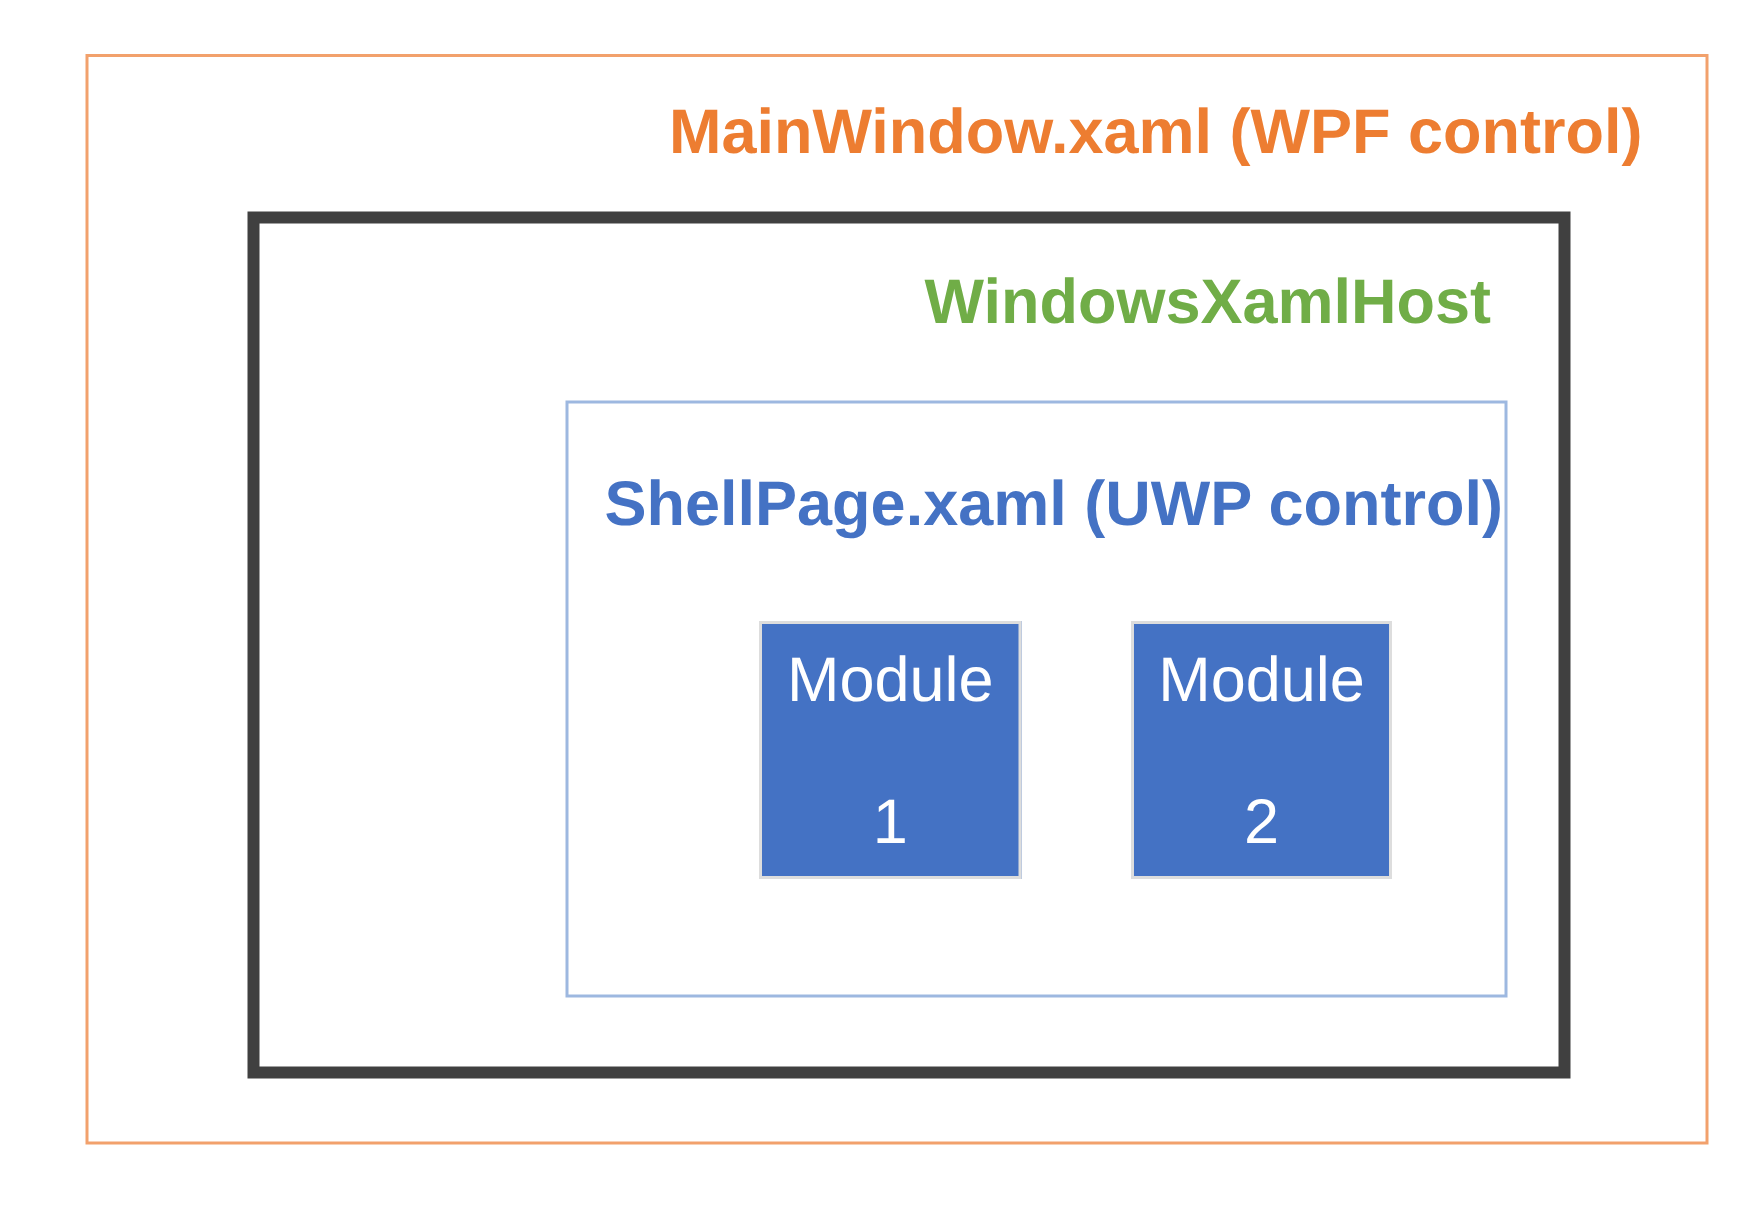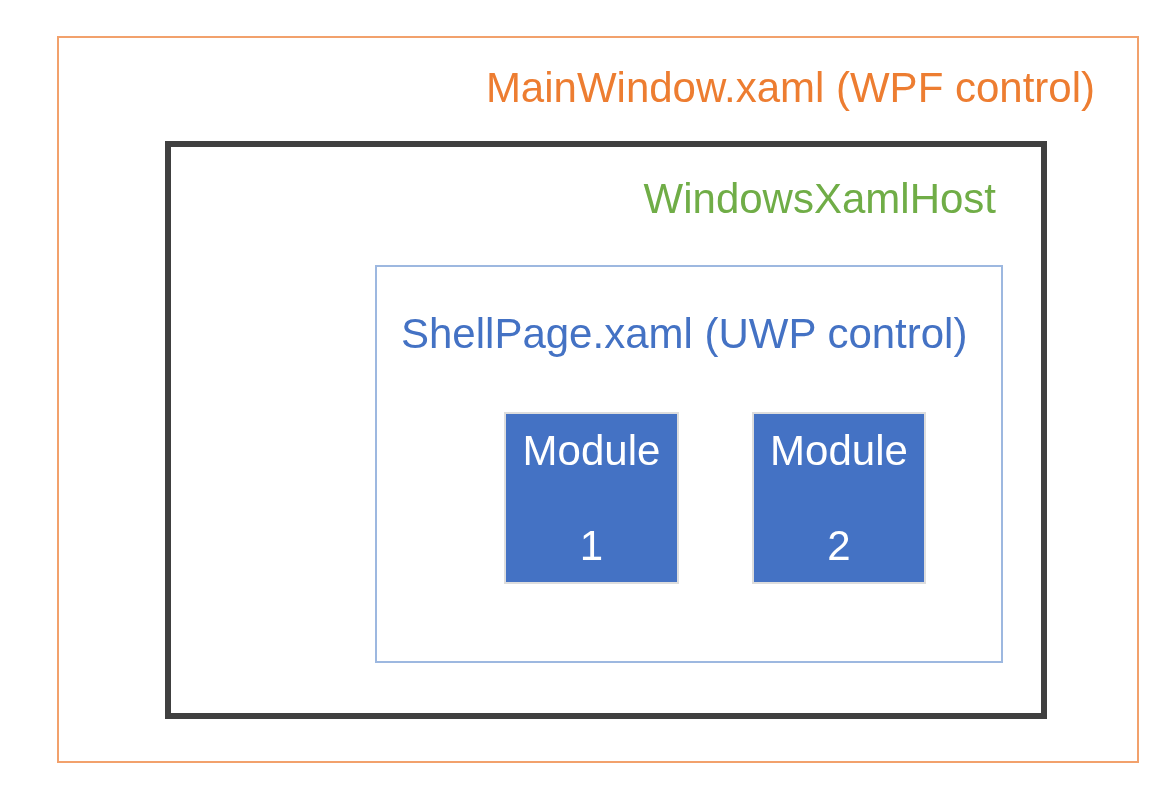--- a/index.html
+++ b/index.html
@@ -21,33 +21,34 @@
     background: transparent;
   }
   .box-outer {
     left: 57px; top: 36px;
     width: 1082px; height: 727px;
     border: 2px solid #F2A16C;
   }
   .box-host {
     left: 106px; top: 103px;
     width: 882px; height: 578px;
-    border: 6px solid #404040;
+    border: 8px solid #404040;
     padding-left: 43px;
   }
   .box-shell {
     left: 204px; top: 118px;
     width: 628px; height: 398px;
     border: 2px solid #9DB8E0;
   }
   .diagram-label {
     position: absolute;
     font-size: 42px;
     line-height: 48px;
     white-space: nowrap;
+    font-weight: bold;
   }
   .label-outer {
     right: 42px; top: 26px;
     color: #ED7D31;
   }
   .label-host {
     right: 45px; top: 28px;
     color: #70AD47;
   }
   .label-shell {

